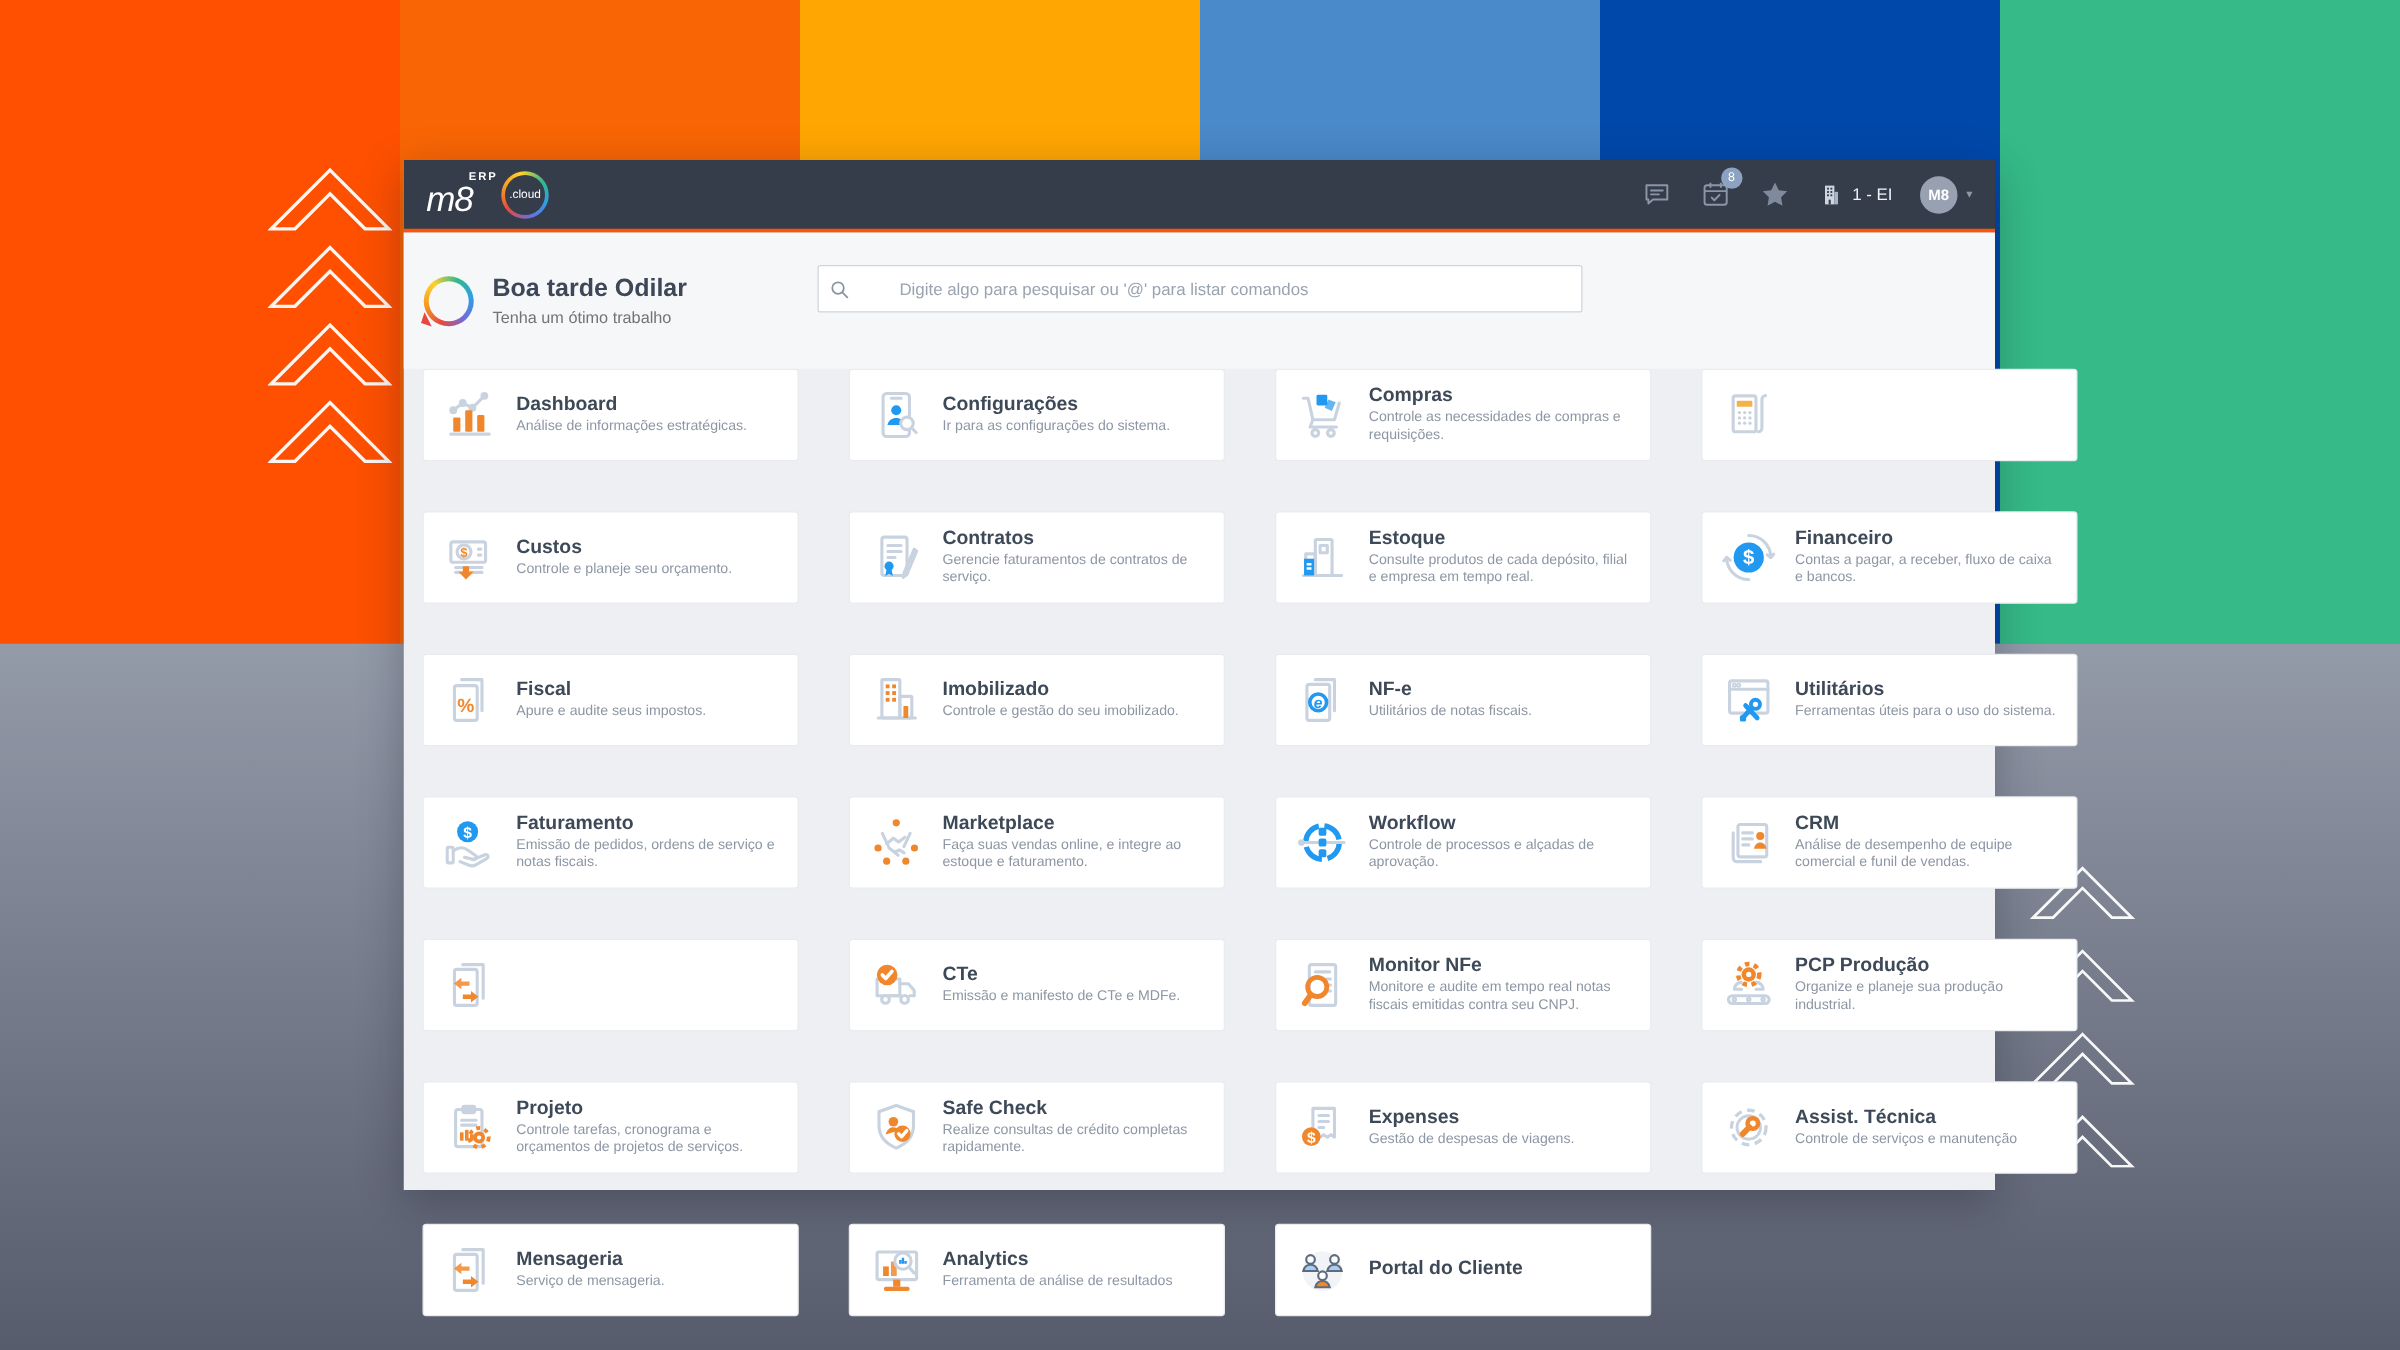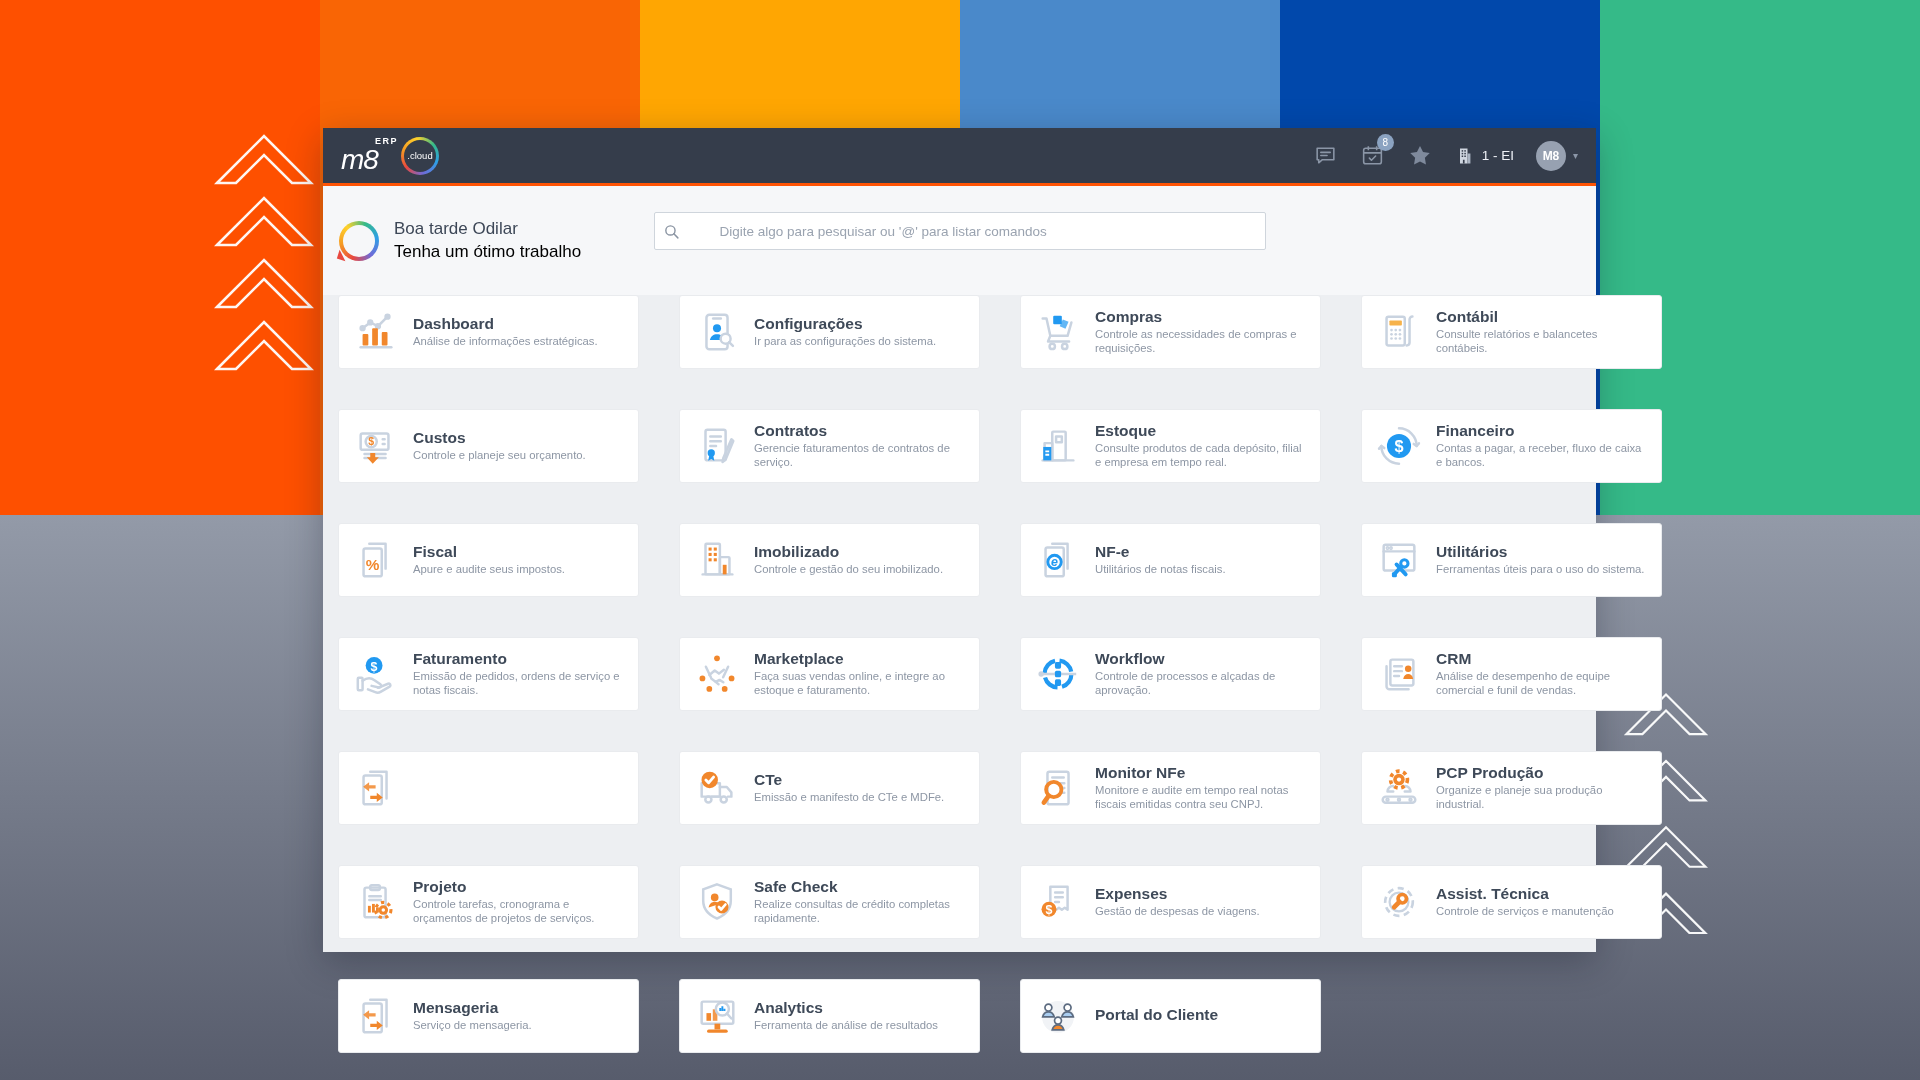--- a/index.html
+++ b/index.html
@@ -44,22 +44,22 @@
   .content{height:766px;}
   .hero{position:relative;height:109px;background:#f6f7f9;display:flex;align-items:center;
     padding-left:16px;box-sizing:border-box;}
   .greet{display:flex;align-items:center;gap:15px;}
   .greet-ring{position:relative;width:40px;height:40px;border-radius:50%;
     background:conic-gradient(from 200deg,#e8483f,#f59a23,#ffd12b,#35ba88,#2e9fe6,#6f6bd8,#e8483f);
     display:flex;align-items:center;justify-content:center;}
   .greet-ring-in{width:32px;height:32px;border-radius:50%;background:#f6f7f9;}
   .greet-ring::after{content:"";position:absolute;left:-1px;bottom:1px;width:0;height:0;
     border-left:9px solid #e8483f;border-top:9px solid transparent;transform:rotate(18deg);}
-  .greet-title{font-size:17px;font-weight:normal;color:#3d4757;}
-  .greet-sub{font-size:17px;color:#000000;margin-top:3px;}
+  .greet-title{font-size:20px;font-weight:bold;color:#3d4757;}
+  .greet-sub{font-size:13px;color:#737373;margin-top:3px;}
   .search{position:absolute;left:50%;transform:translateX(-50%);top:26px;width:612px;height:38px;
     background:#fff;border:1px solid #cfd5dc;border-radius:2px;display:flex;align-items:center;
     padding:0 8px;box-sizing:border-box;}
   .search svg{flex:0 0 auto;}
   .search input{border:none;outline:none;flex:1;font-size:13.5px;color:#333;background:transparent;
     margin-left:38px;font-family:inherit;}
   .search input::placeholder{color:#9aa3b0;}
 
   
   .grid{margin:0 15px;display:grid;grid-template-columns:repeat(4,301px);
@@ -249,24 +249,20 @@
                   <circle cx="12.5" cy="11" r=".7"></circle>
                   <circle cx="8.1" cy="13.2" r=".7"></circle>
                   <circle cx="10.3" cy="13.2" r=".7"></circle>
                   <circle cx="12.5" cy="13.2" r=".7"></circle>
                   <circle cx="8.1" cy="15.4" r=".7"></circle>
                   <circle cx="10.3" cy="15.4" r=".7"></circle>
                   <circle cx="12.5" cy="15.4" r=".7"></circle>
                 </g>
               </svg>
             </div>
-            <div class="tile-text">
-              <div class="tile-title">Contábil</div>
-              <div class="tile-desc">Consulte relatórios e balancetes contábeis.</div>
-            </div>
           </div>
           <div class="tile">
             <div class="tile-icon">
               <svg viewBox="0 0 24 24" width="46" height="46">
                 <g fill="none" stroke="#c9d3e0" stroke-width="1.3" stroke-linecap="round" stroke-linejoin="round">
                   <rect x="4" y="5.5" width="14.5" height="8.5" rx="1"></rect>
                   <path d="M15.5 8.5h1M15.5 11h1"></path>
                   <path d="M6 16.2h11M6 18.2h11"></path>
                 </g>
                 <circle cx="9.5" cy="9.7" r="2.9" fill="#fff" stroke="#c9d3e0" stroke-width="1.3"></circle>

